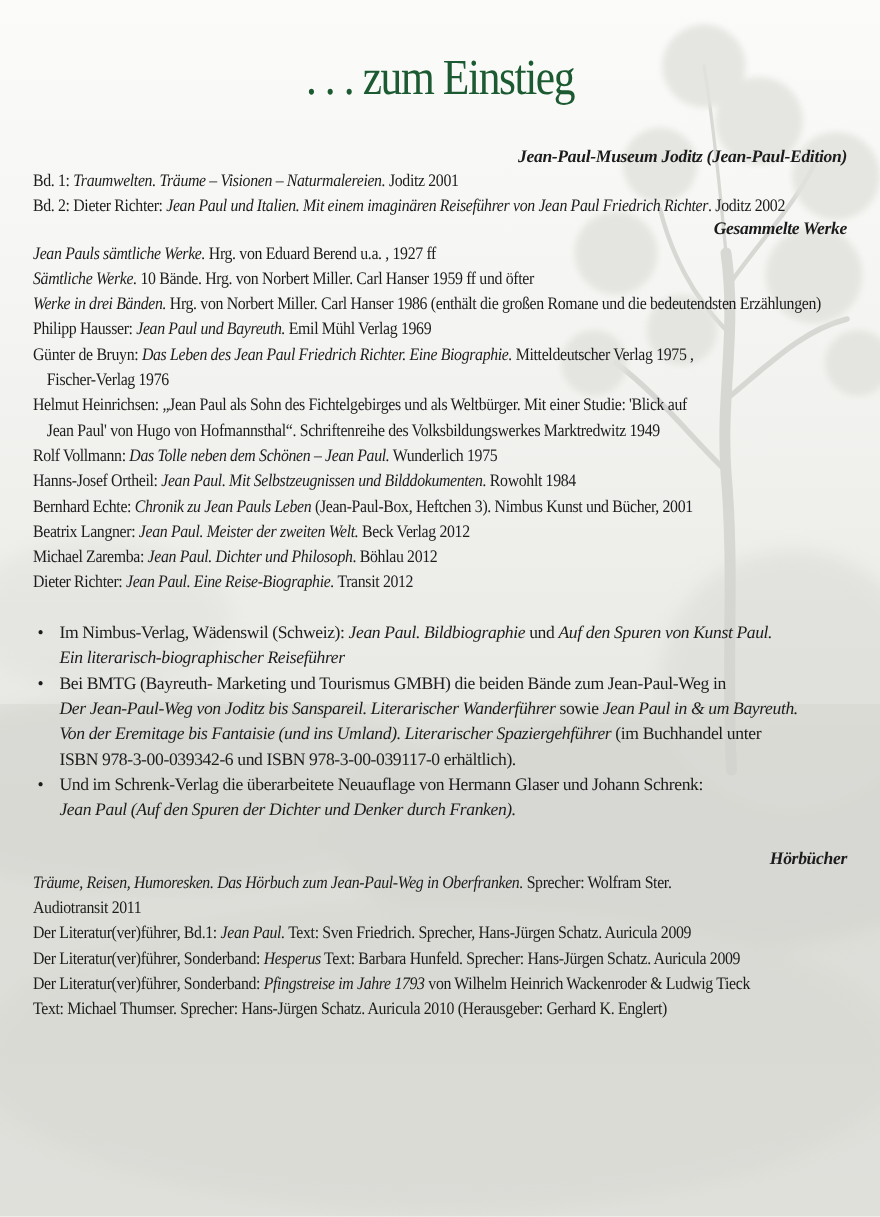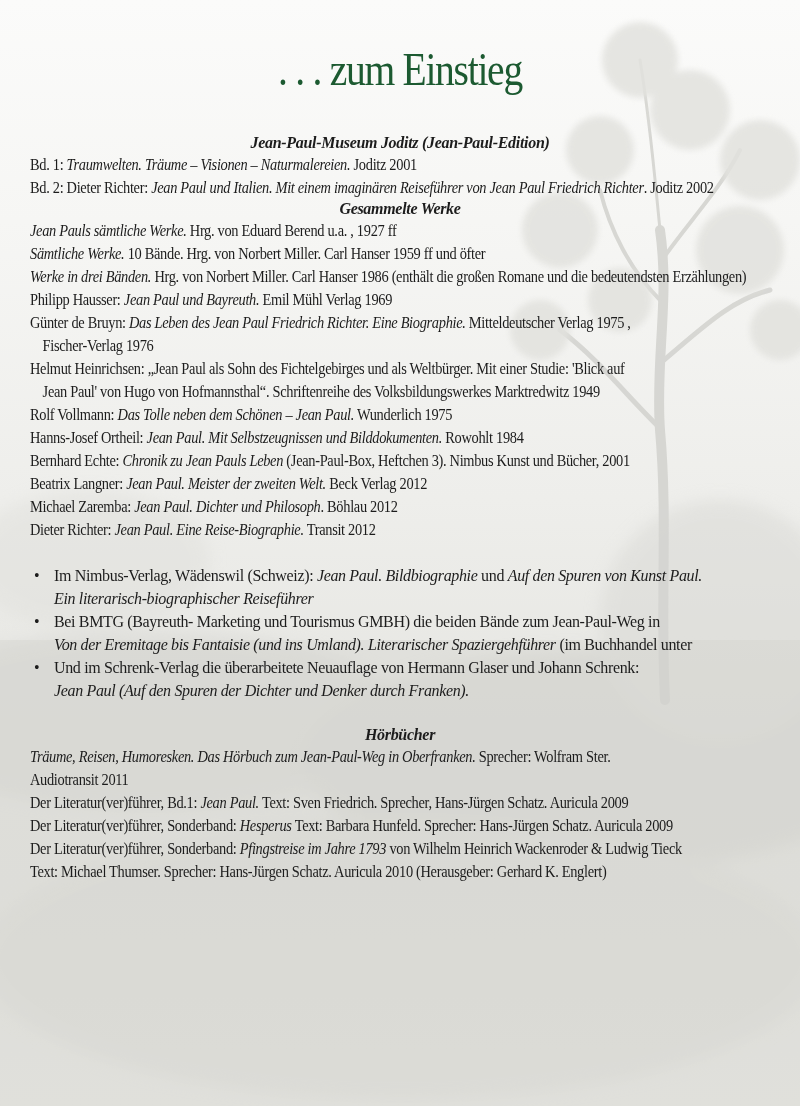--- a/index.html
+++ b/index.html
@@ -28,21 +28,21 @@
       font-size: 46px;
       letter-spacing: -1.5px;
       transform: scaleX(0.86);
       margin: 0;
       padding-top: 47px;
       height: 86px;
       line-height: 46px;
       font-weight: normal;
     }
     .section-heading {
-      text-align: center;
+      text-align: right;
       font-style: italic;
       font-weight: bold;
       font-size: 16px;
       line-height: 20px;
       letter-spacing: -0.3px;
       margin: 0;
     }
     .entry {
       font-size: 16px;
       line-height: 23px;
@@ -141,21 +141,23 @@
       <div class="spacer"></div>
       <ul class="bullets">
         <li>
           <span class="bullet">•</span>
           <div><span>Im Nimbus-Verlag, Wädenswil (Schweiz): </span><i>Jean Paul.  Bildbiographie</i><span> und  </span><i>Auf den Spuren von Kunst Paul.</i></div>
           <div><i>Ein literarisch-biographischer Reiseführer</i></div>
         </li>
         <li>
           <span class="bullet">•</span>
           <div><span>Bei BMTG (Bayreuth- Marketing und Tourismus GMBH) die beiden Bände zum Jean-Paul-Weg in</span></div>
+          <div><i>Der Jean-Paul-Weg von Joditz bis Sanspareil. Literarischer Wanderführer</i><span> sowie </span><i>Jean Paul in &amp; um Bayreuth.</i></div>
           <div><i>Von der Eremitage bis Fantaisie (und ins Umland). Literarischer Spaziergehführer</i><span> (im Buchhandel unter</span></div>
+          <div><span>ISBN 978-3-00-039342-6 und ISBN 978-3-00-039117-0 erhältlich).</span></div>
         </li>
         <li>
           <span class="bullet">•</span>
           <div><span>Und im Schrenk-Verlag die überarbeitete Neuauflage von Hermann Glaser und Johann Schrenk:</span></div>
           <div><i>Jean Paul (Auf den Spuren der Dichter und Denker durch Franken).</i></div>
         </li>
       </ul>
       <div class="spacer"></div>
       <h2 class="section-heading">Hörbücher</h2>
       <p class="entry" style="transform: scaleX(0.9); transform-origin: left center; width: 111%; white-space: nowrap;"><i>Träume, Reisen, Humoresken. Das Hörbuch zum Jean-Paul-Weg in Oberfranken.</i><span>  Sprecher:  Wolfram Ster.</span></p>

